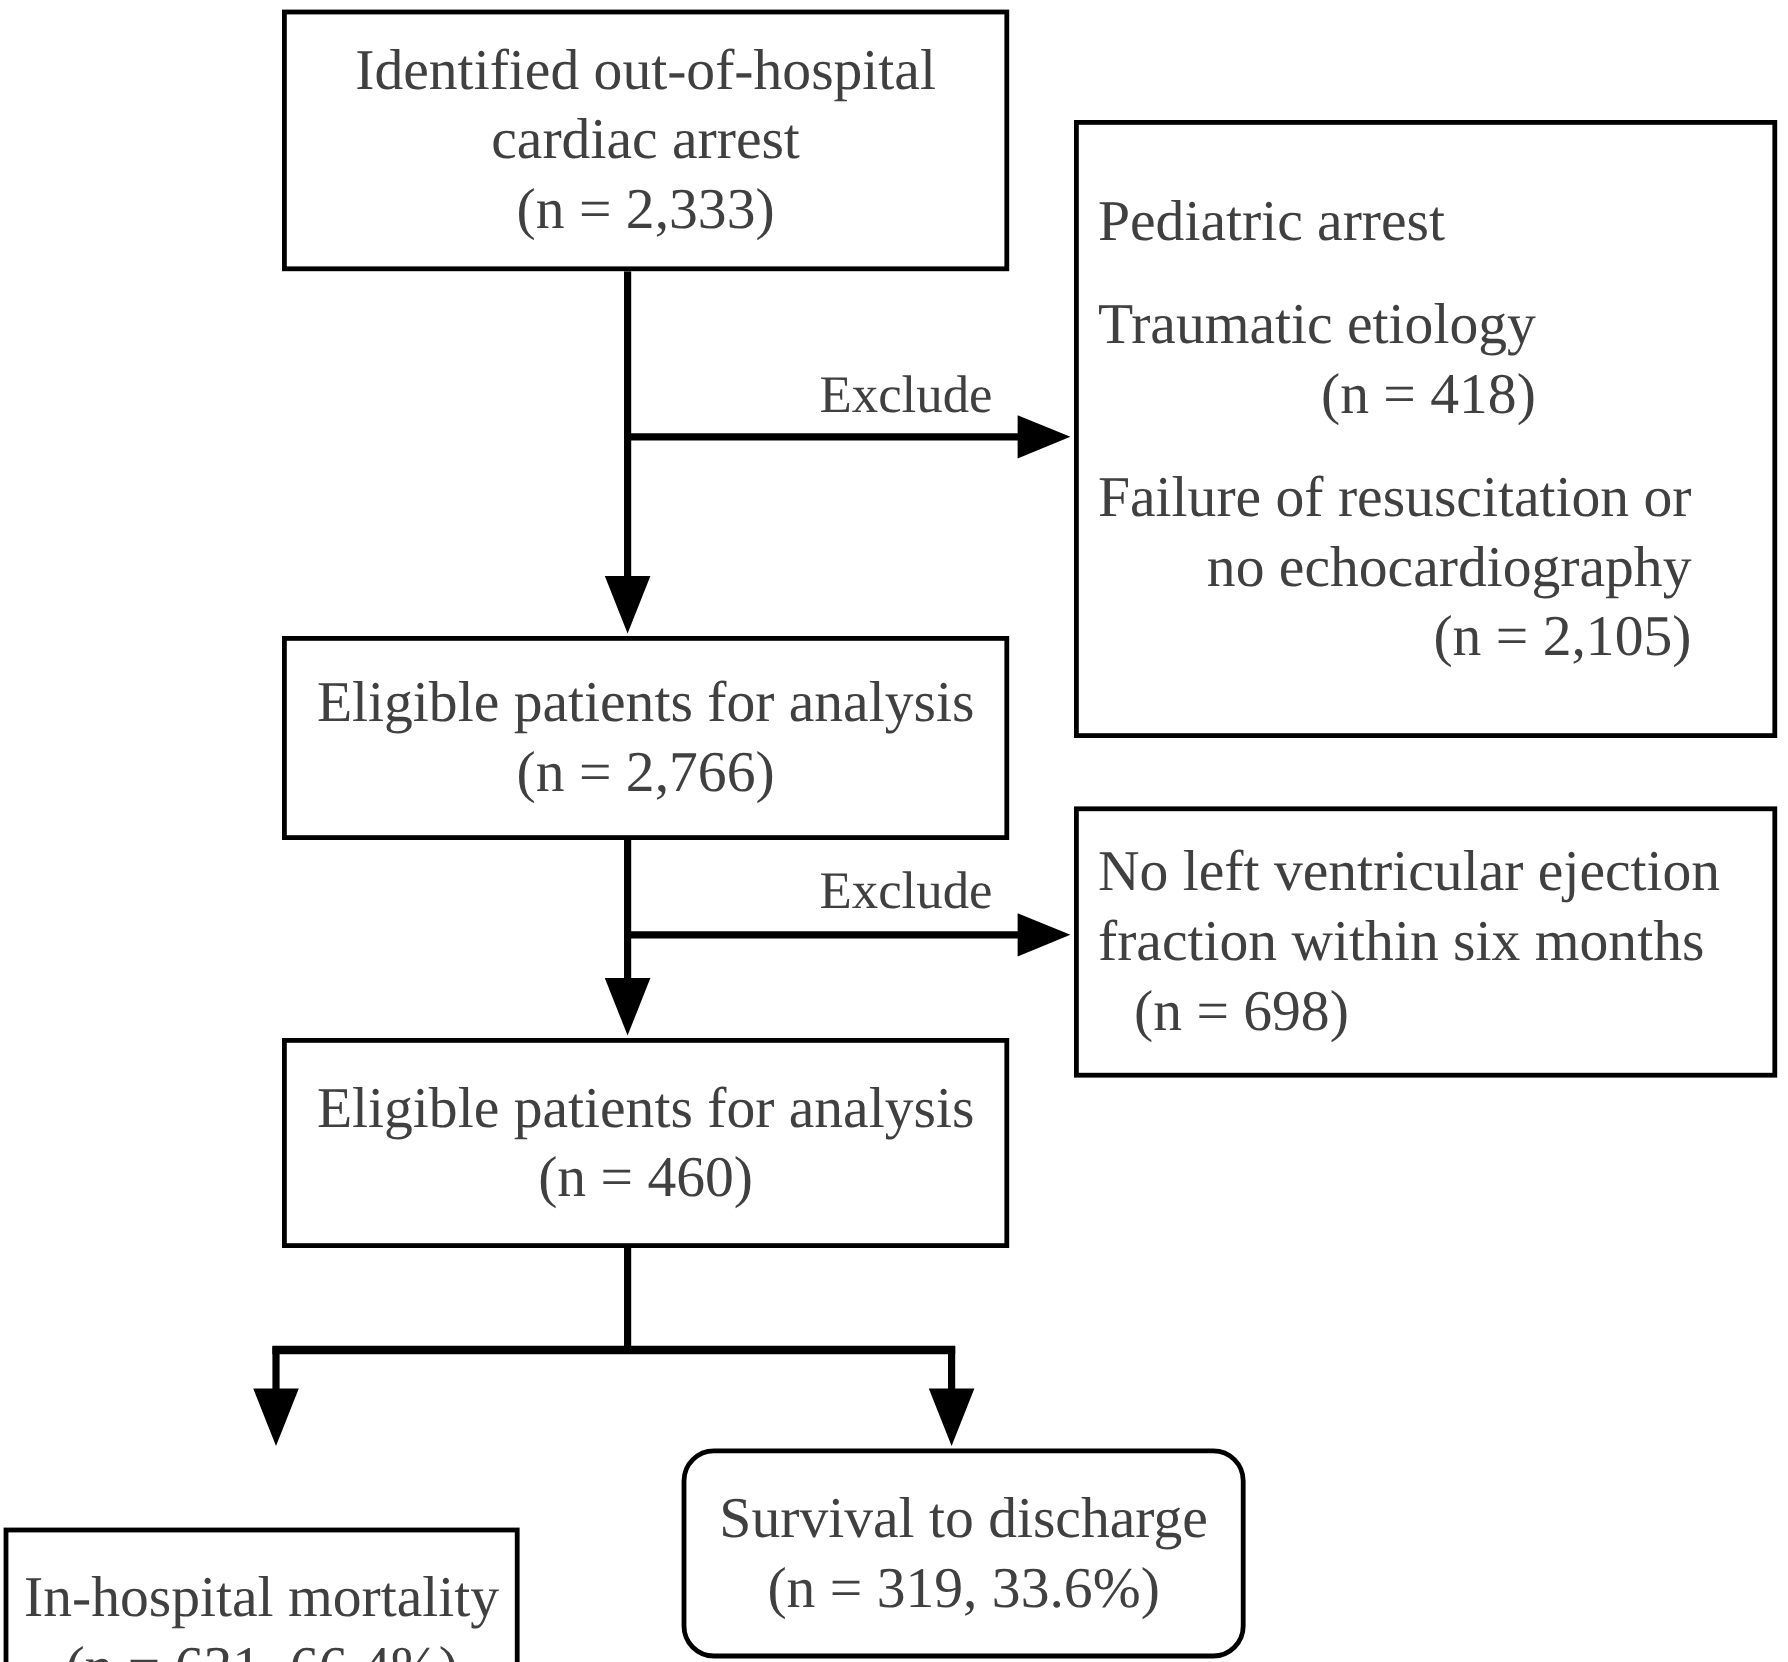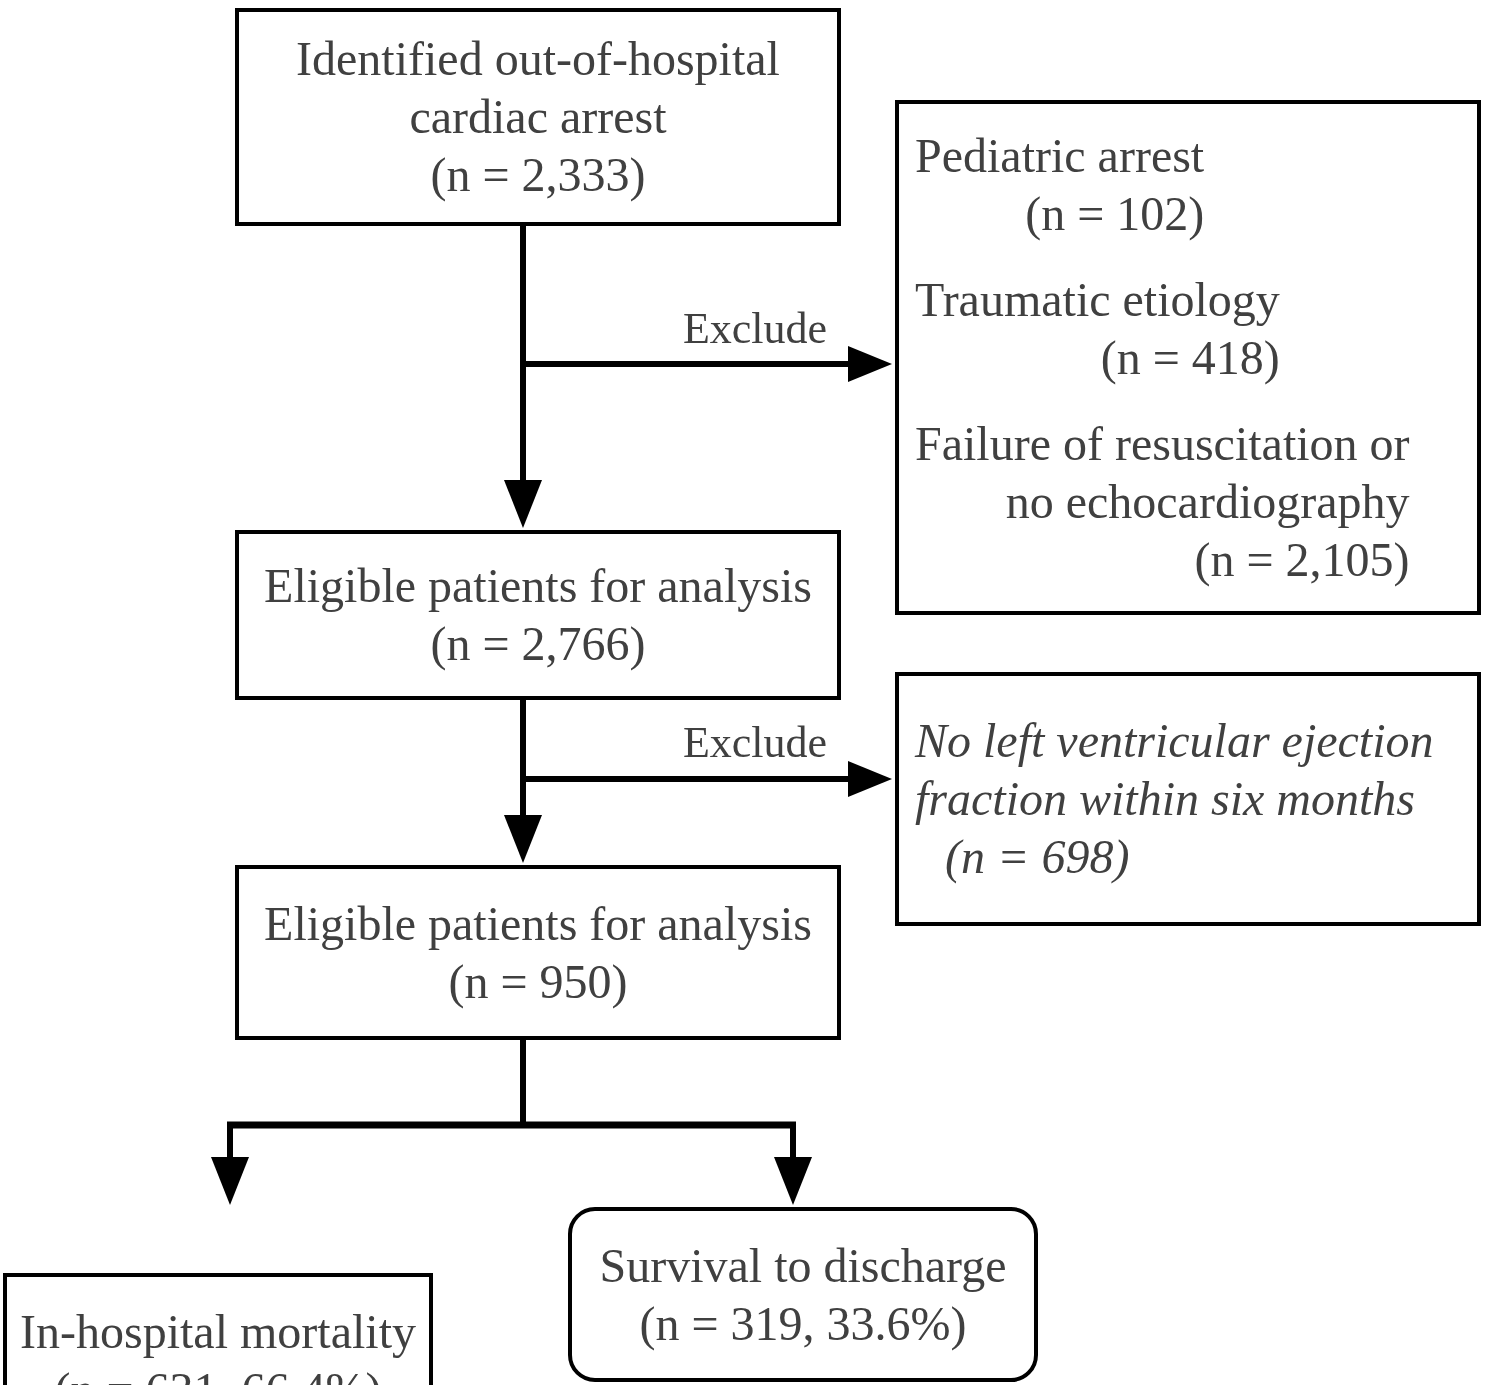--- a/index.html
+++ b/index.html
@@ -57,21 +57,21 @@
     z-index: 2;
     width: 260px;
     text-align: center;
     font-size: 44px;
     line-height: 54px;
     white-space: nowrap;
   }
   #box-identified  { left: 235px; top: 8px;    width: 606px; height: 218px; }
   #box-exclusions1 { left: 895px; top: 100px;  width: 586px; height: 515px; text-align: right; }
   #box-eligible1   { left: 235px; top: 530px;  width: 606px; height: 170px; }
-  #box-exclusions2 { left: 895px; top: 672px;  width: 586px; height: 254px; font-style: italic; }
+  #box-exclusions2 { left: 895px; top: 672px;  width: 586px; height: 226px; }
   #box-eligible2   { left: 235px; top: 865px;  width: 606px; height: 175px; }
   #box-mortality   { left: 3px;   top: 1273px; width: 430px; height: 175px; }
   #box-survival    { left: 568px; top: 1207px; width: 470px; height: 175px; border-radius: 27px; }
   #exclude-label-1 { left: 625px; top: 302px; }
   #exclude-label-2 { left: 625px; top: 716px; }
 </style>
 </head>
 <body>
 
 <div class="canvas">
@@ -103,21 +103,20 @@
 
   <div class="box center" id="box-identified">
     <div class="tline">Identified out-of-hospital</div>
     <div class="tline">cardiac arrest</div>
     <div class="tline">(n = 2,333)</div>
   </div>
 
   <div class="box excl" id="box-exclusions1">
     <div class="item">
       <div class="tline">Pediatric arrest</div>
-      <div class="tline indent">(n = 102)</div>
     </div>
     <div class="item">
       <div class="tline">Traumatic etiology</div>
       <div class="tline indent">(n = 418)</div>
     </div>
     <div class="item">
       <div class="tline">Failure of resuscitation or</div>
       <div class="tline">no echocardiography</div>
       <div class="tline indent">(n = 2,105)</div>
     </div>
@@ -131,21 +130,21 @@
   <div class="box excl" id="box-exclusions2">
     <div class="item">
       <div class="tline">No left ventricular ejection</div>
       <div class="tline">fraction within six months</div>
       <div class="tline indent">(n = 698)</div>
     </div>
   </div>
 
   <div class="box center" id="box-eligible2">
     <div class="tline">Eligible patients for analysis</div>
-    <div class="tline">(n = 950)</div>
+    <div class="tline">(n = 460)</div>
   </div>
 
   <div class="box center" id="box-mortality">
     <div class="tline">In-hospital mortality</div>
     <div class="tline">(n = 631, 66.4%)</div>
   </div>
 
   <div class="box center" id="box-survival">
     <div class="tline">Survival to discharge</div>
     <div class="tline">(n = 319, 33.6%)</div>

